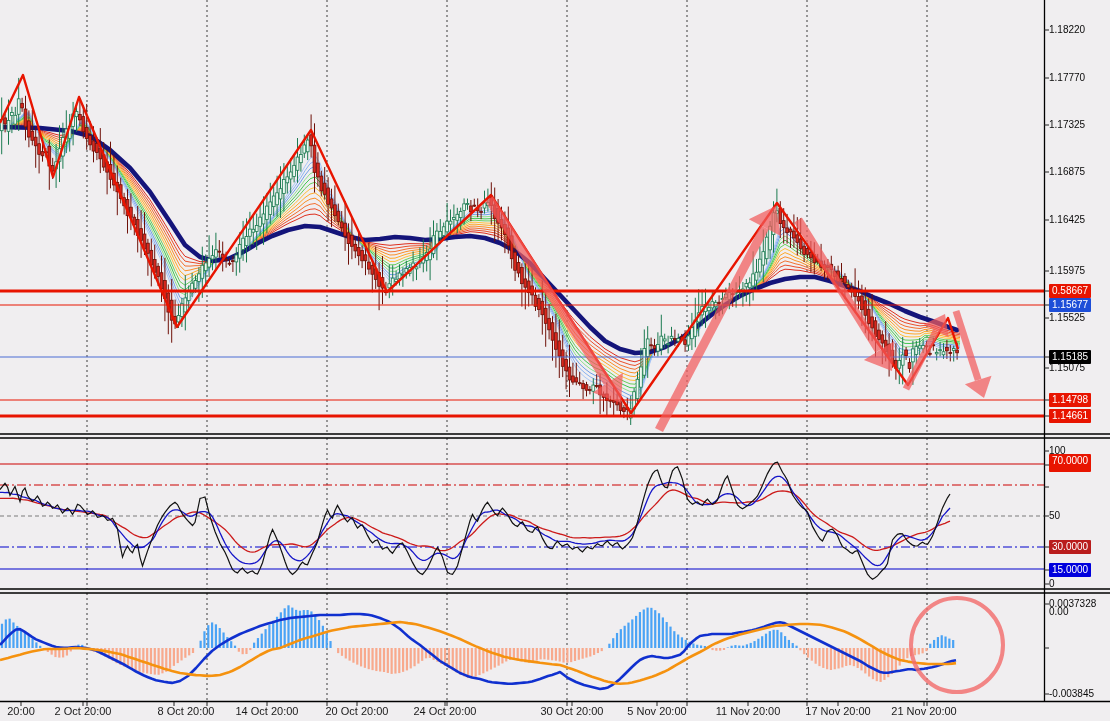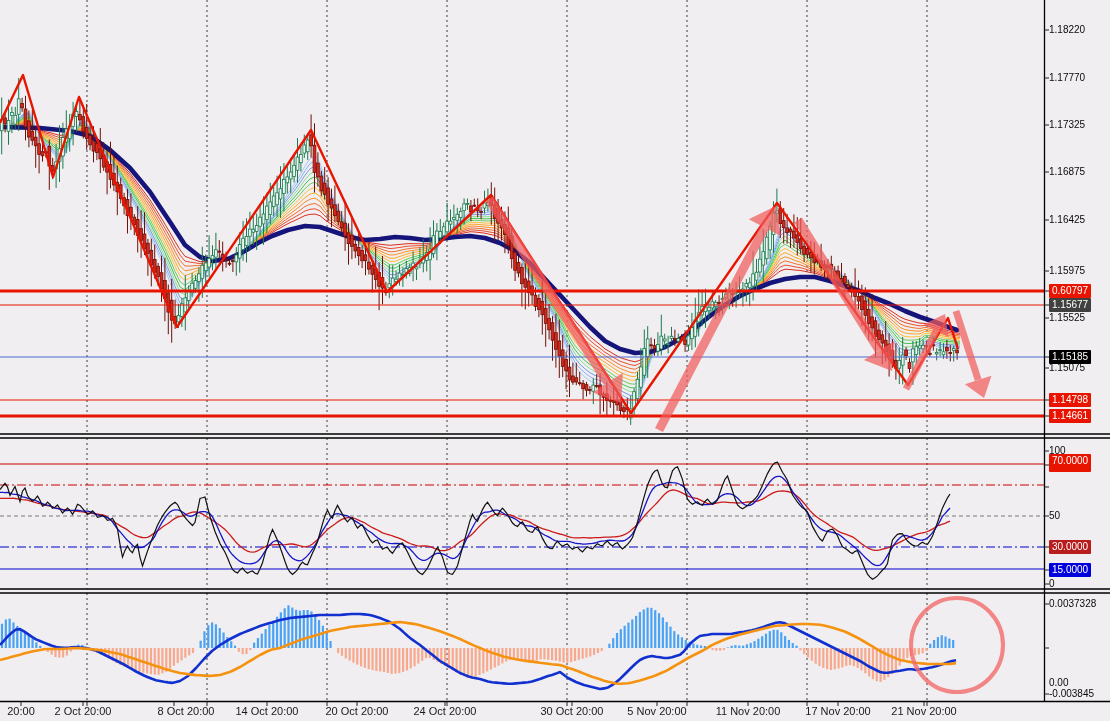--- a/index.html
+++ b/index.html
@@ -961,34 +961,34 @@
     </svg>
   <div id="price-labels">
       <div class="lbl" style="left: 1049px; top: 23px;">1.18220</div>
       <div class="lbl" style="left: 1049px; top: 71px;">1.17770</div>
       <div class="lbl" style="left: 1049px; top: 118px;">1.17325</div>
       <div class="lbl" style="left: 1049px; top: 165px;">1.16875</div>
       <div class="lbl" style="left: 1049px; top: 213px;">1.16425</div>
       <div class="lbl" style="left: 1049px; top: 264px;">1.15975</div>
       <div class="lbl" style="left: 1049px; top: 311px;">1.15525</div>
       <div class="lbl" style="left: 1049px; top: 361px;">1.15075</div>
-      <div class="lbl badge" style="left: 1049px; top: 284px; background: rgb(232, 20, 0);">0.60797</div>
-      <div class="lbl badge" style="left: 1049px; top: 298px; background: #404040;">1.15677</div>
+      <div class="lbl badge" style="left: 1049px; top: 284px; background: rgb(232, 20, 0);">0.58667</div>
+      <div class="lbl badge" style="left: 1049px; top: 298px; background: #1d4ed8;">1.15677</div>
       <div class="lbl badge" style="left: 1049px; top: 393px; background: rgb(232, 20, 0);">1.14798</div>
       <div class="lbl badge" style="left: 1049px; top: 409px; background: rgb(232, 20, 0);">1.14661</div>
       <div class="lbl badge" style="left: 1049px; top: 350px; background: rgb(0, 0, 0);">1.15185</div>
       <div class="lbl" style="left: 1049px; top: 444px;">100</div>
       <div class="lbl badge" style="left: 1049px; top: 458px; background: rgb(232, 20, 0);">85.0000</div>
       <div class="lbl badge" style="left: 1049px; top: 454px; background: rgb(232, 20, 0);">70.0000</div>
       <div class="lbl" style="left: 1049px; top: 509px;">50</div>
       <div class="lbl badge" style="left: 1049px; top: 540px; background: #b91c1c;">30.0000</div>
       <div class="lbl badge" style="left: 1049px; top: 563px; background: rgb(0, 0, 221);">15.0000</div>
       <div class="lbl" style="left: 1049px; top: 577px;">0</div>
       <div class="lbl" style="left: 1049px; top: 597px;">0.0037328</div>
-      <div class="lbl" style="left: 1049px; top: 676px;">0.00</div>
+      <div class="lbl" style="left: 1049px; top: 605px;">0.00</div>
       <div class="lbl" style="left: 1049px; top: 687px;">-0.003845</div>
     </div>
   <div id="time-labels">
       <div class="tlbl" style="left: 21px; top: 705px;">20:00</div>
       <div class="tlbl" style="left: 83px; top: 705px;">2 Oct 20:00</div>
       <div class="tlbl" style="left: 186px; top: 705px;">8 Oct 20:00</div>
       <div class="tlbl" style="left: 267px; top: 705px;">14 Oct 20:00</div>
       <div class="tlbl" style="left: 357px; top: 705px;">20 Oct 20:00</div>
       <div class="tlbl" style="left: 445px; top: 705px;">24 Oct 20:00</div>
       <div class="tlbl" style="left: 572px; top: 705px;">30 Oct 20:00</div>

